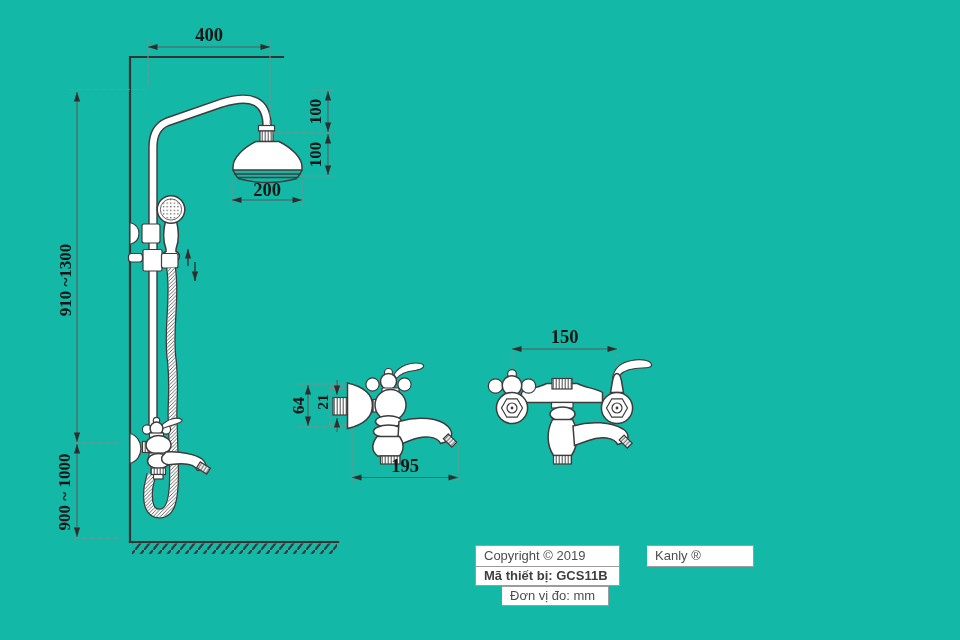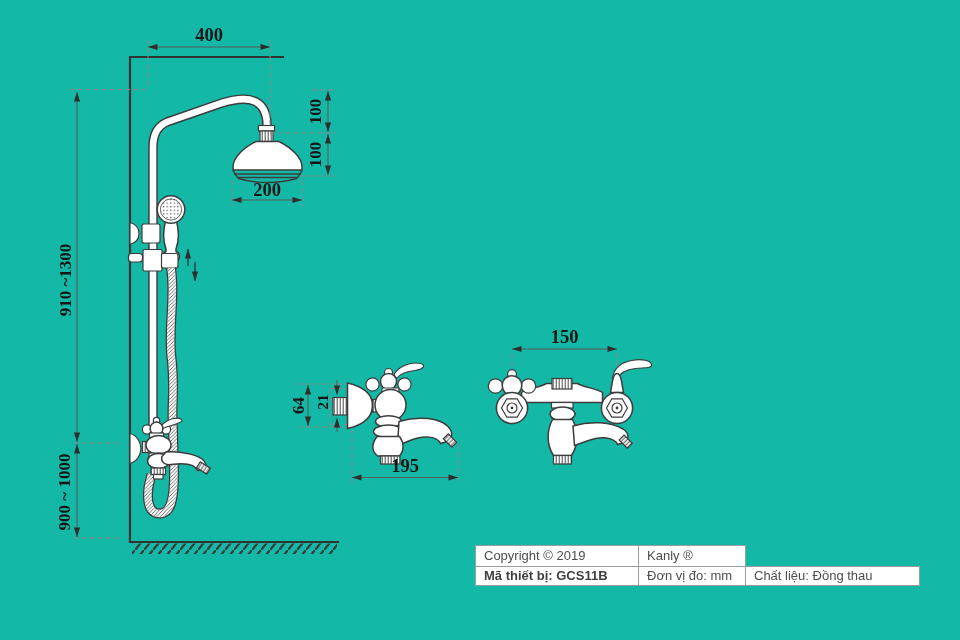--- a/index.html
+++ b/index.html
@@ -15,26 +15,26 @@
   .thr{fill:url(#pThread);stroke:#3c3c3c;stroke-width:1.2;}
   .dim{stroke:#5a5a5a;stroke-width:1.1;fill:none;}
   .dash{stroke:#8a8a8a;stroke-width:1;stroke-dasharray:5 3;fill:none;}
   .dtx{font-family:"Liberation Serif",serif;font-weight:bold;font-size:18.5px;fill:#161616;}
   .dtx17{font-family:"Liberation Serif",serif;font-weight:bold;font-size:17px;fill:#161616;}
   .dtx15{font-family:"Liberation Serif",serif;font-weight:bold;font-size:15.5px;fill:#161616;}
 
   
   .spec{position:absolute;left:475px;top:545px;font-size:13px;color:#4d4d4d;}
   .trow{display:flex;}
-  .r2{margin-top:-1px;}
+  .r2{margin-top:-1px;flex-direction:column;}
   .tcell{box-sizing:border-box;border:1px solid #9c9c9c;background:#fff;
          padding:2px 8px 3px;white-space:nowrap;height:22px;line-height:16px;}
   .r2 .tcell{height:20px;line-height:14px;}
-  .c1{width:164px;}
-  .c2{width:107px;border-left:none;}
+  .c1{width:145px;}
+  .c2{width:107px;border-left:none;margin-left:27px;}
   .c3{width:174px;border-left:none;}
   .bold{font-weight:bold;color:#3f3f3f;}
 </style>
 </head>
 <body>
 
 <div class="stage">
 
 <svg width="960" height="640" viewBox="0 0 960 640">
   <defs>
@@ -233,17 +233,16 @@
 </svg>
 
 <div class="spec">
   <div class="trow">
     <div class="tcell c1">Copyright © 2019</div>
     <div class="tcell c2">Kanly ®</div>
   </div>
   <div class="trow r2">
     <div class="tcell c1 bold">Mã thiết bị: GCS11B</div>
     <div class="tcell c2">Đơn vị đo: mm</div>
-    <div class="tcell c3">Chất liệu: Đồng thau</div>
   </div>
 </div>
 
 </div>
 
 </body></html>

